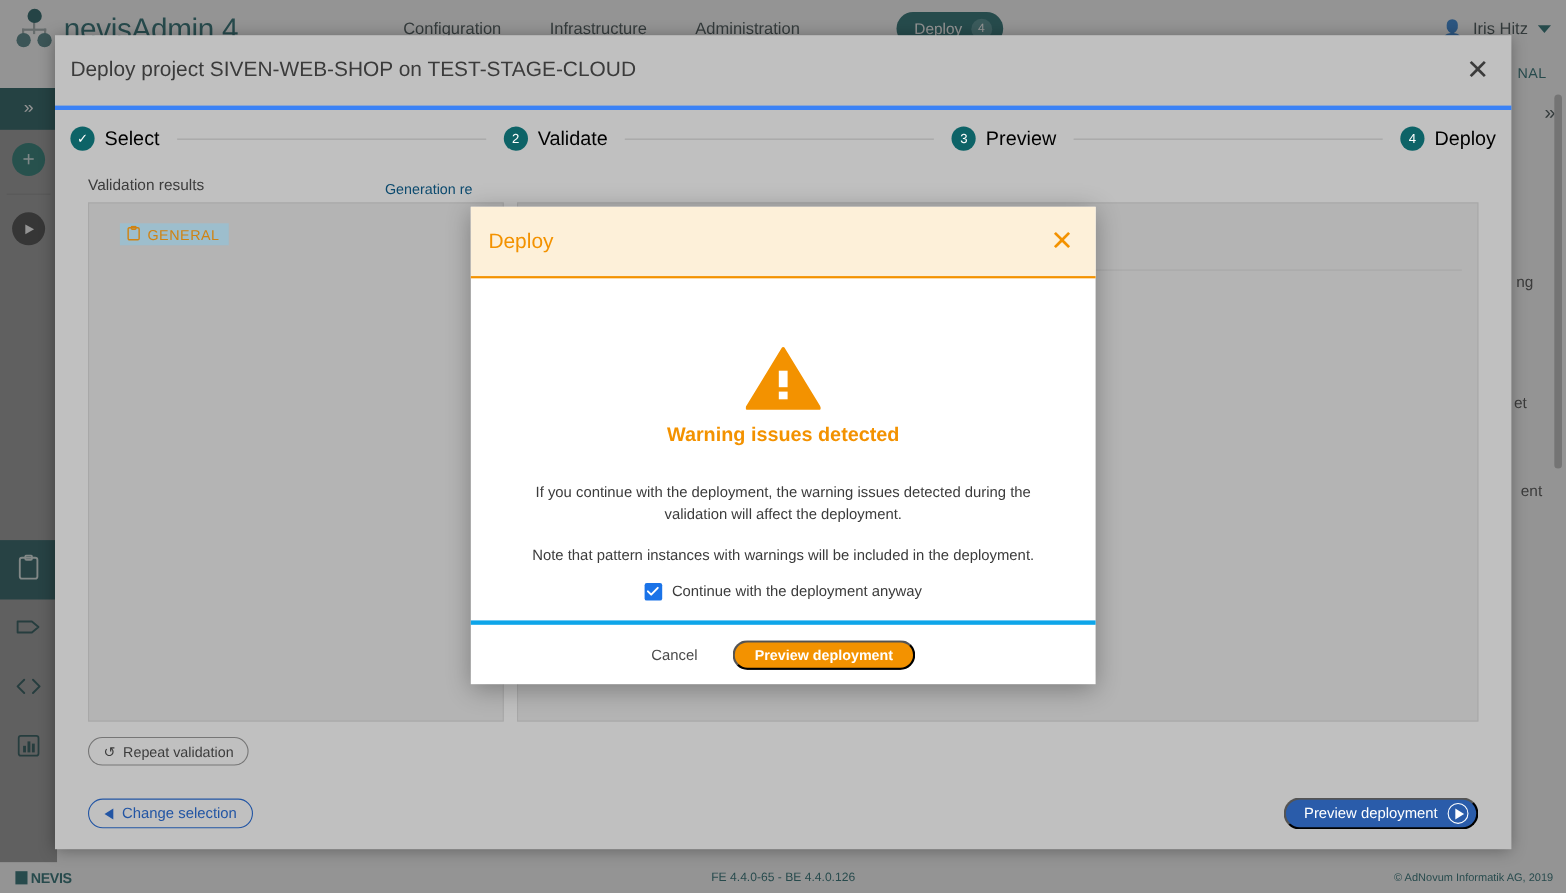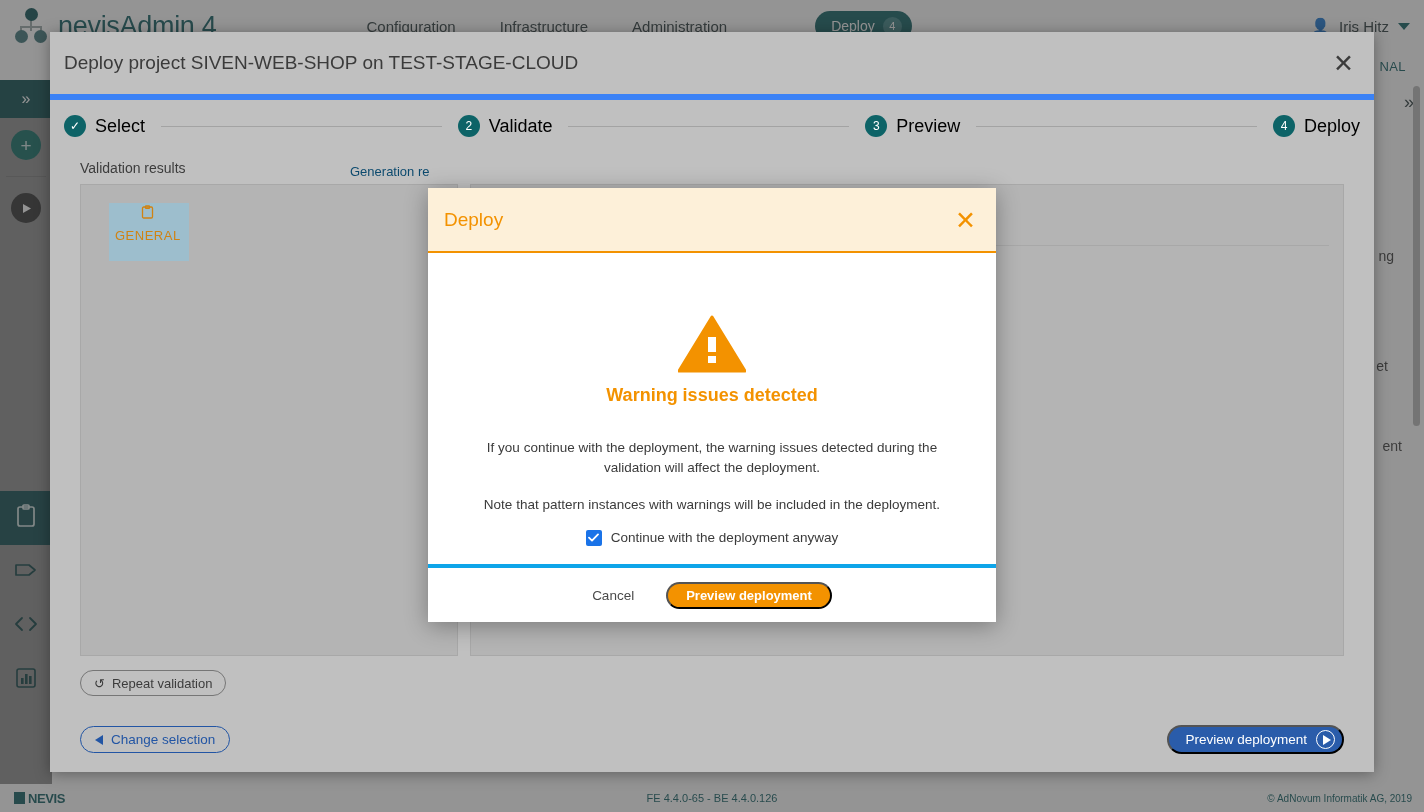--- a/index.html
+++ b/index.html
@@ -112,21 +112,21 @@
     position: absolute; inset: 0; background: rgba(60,60,60,0.55);
   }
 
   
   .wizard {
     position: absolute; left: 50px; top: 32px; width: 1324px; height: 740px;
     background: #c0c0c0; box-shadow: 0 2px 14px rgba(0,0,0,0.35);
   }
   .wiz-head {
     position: relative; height: 68px; display: flex; align-items: center;
-    border-bottom: 6px solid #3b82f6;
+    border-bottom: 4px solid #3b82f6;
   }
   .wiz-title { margin-left: 14px; font-size: 19px; color: #3b3b3b; }
   .wiz-close {
     position: absolute; right: 20px; top: 50%; transform: translateY(-50%);
     font-size: 25px; color: #3b3b3b; line-height: 1;
   }
 
   .stepper {
     position: relative; height: 52px; display: flex; align-items: center;
     padding: 0 14px;
@@ -149,22 +149,22 @@
     width: 378px; background: #b4b4b4; border: 1px solid #a8a8a8; position: relative;
   }
   .res-right {
     flex: 1; background: #b4b4b4; border: 1px solid #a8a8a8; position: relative;
   }
   .gen-caption {
     position: absolute; left: 270px; top: -20px; font-size: 13px; color: #0c4a6e;
   }
   .tag-general {
     position: absolute; left: 28px; top: 18px; background: #9dbecd;
-    padding: 2px 8px 18px 6px; display: flex; align-items: center; gap: 6px;
-    font-size: 13px; color: #d08313; letter-spacing: .5px; flex-direction: column;
+    padding: 2px 8px 1px 6px; display: flex; align-items: center; gap: 6px;
+    font-size: 13px; color: #d08313; letter-spacing: .5px;
   }
   .right-text-line {
     position: absolute; font-size: 13.5px; color: #d08313;
   }
   .right-rule { position: absolute; height: 1px; background: #a8a8a8; }
 
   .btn-row-top { margin: 14px 0 0 30px; }
   .btn-ghost {
     display: inline-flex; align-items: center; gap: 7px;
     border: 1px solid #767676; border-radius: 14px; background: transparent;

